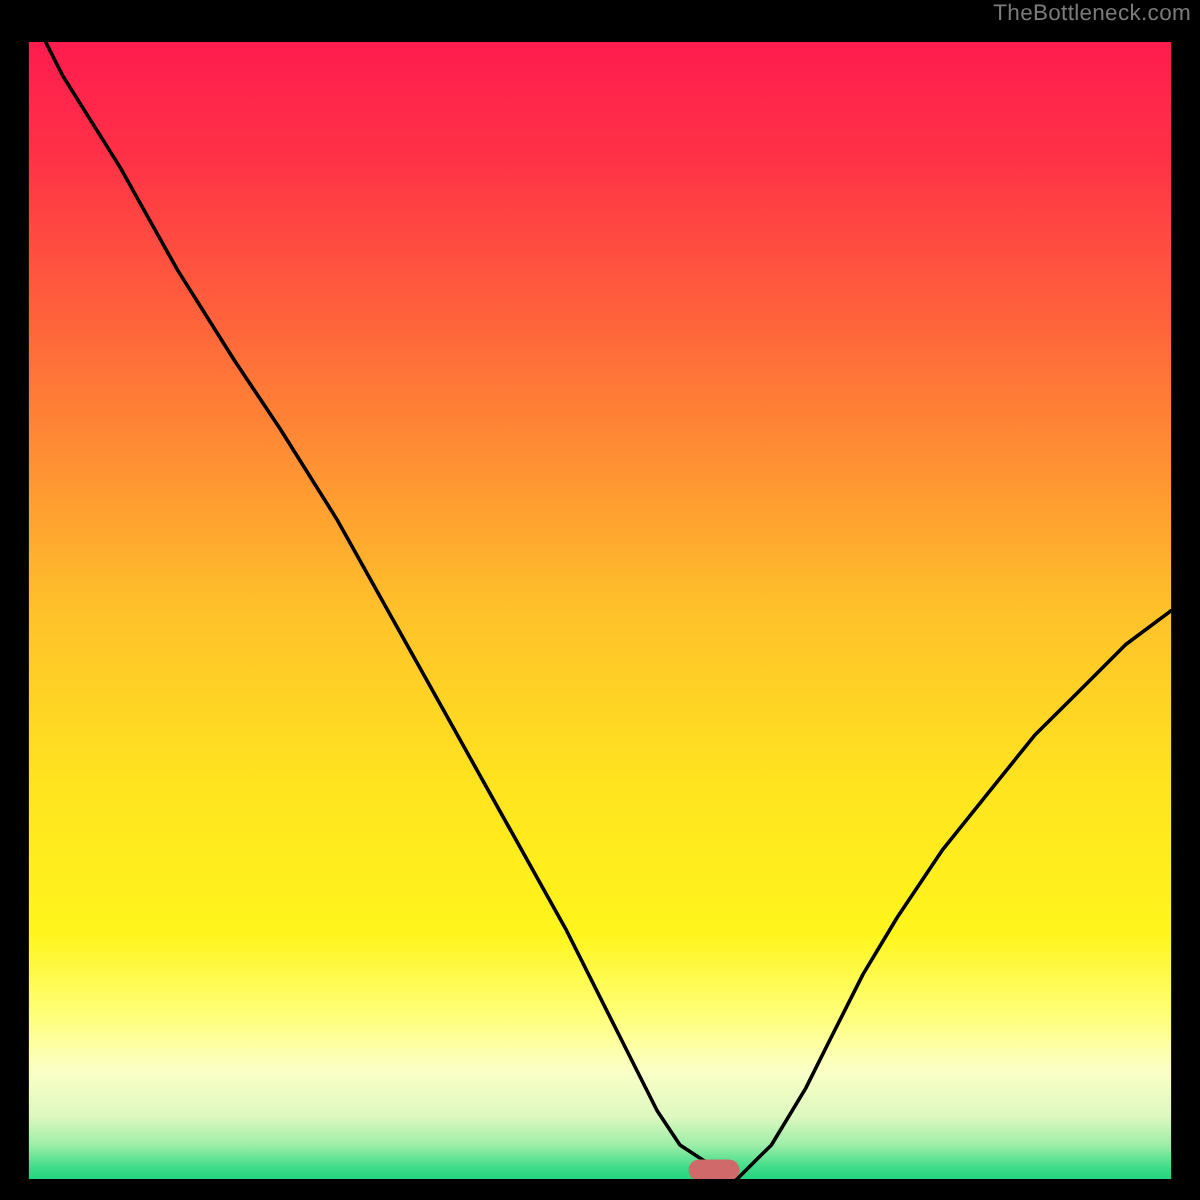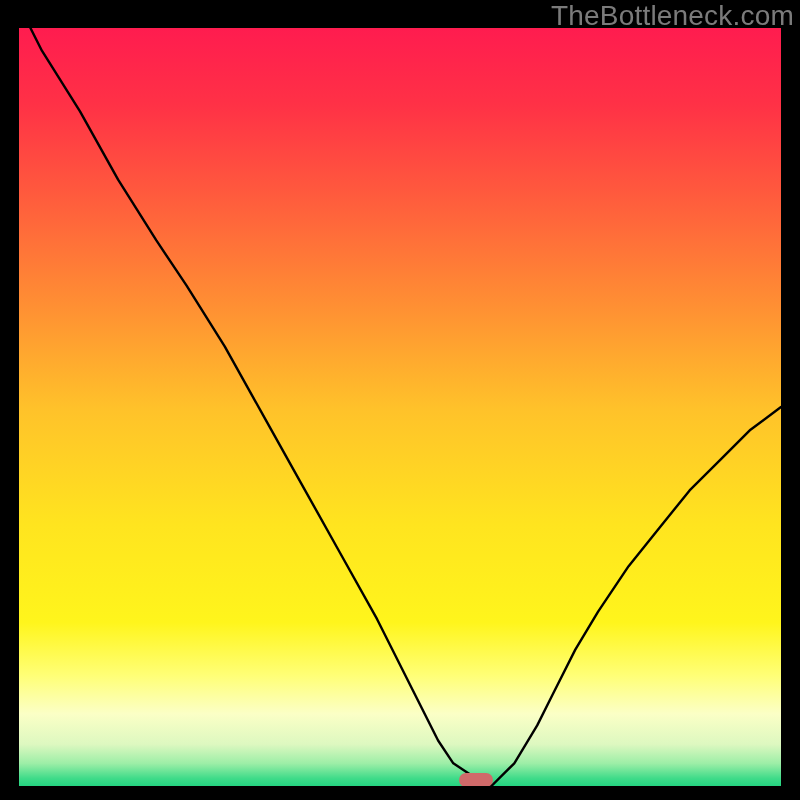--- a/index.html
+++ b/index.html
@@ -15,21 +15,21 @@
     position: relative;
     width: 800px;
     height: 800px;
     background: #000;
   }
   .attribution {
     position: absolute;
     top: 0;
     right: 6px;
     color: #7b7b7b;
-    font-size: 28px;
+    font-size: 15px;
     font-weight: 500;
     letter-spacing: 0.2px;
     font-family: Arial, Helvetica, sans-serif;
   }
   .plot-area {
     position: absolute;
     left: 19px;
     top: 28px;
     width: 762px;
     height: 758px;

